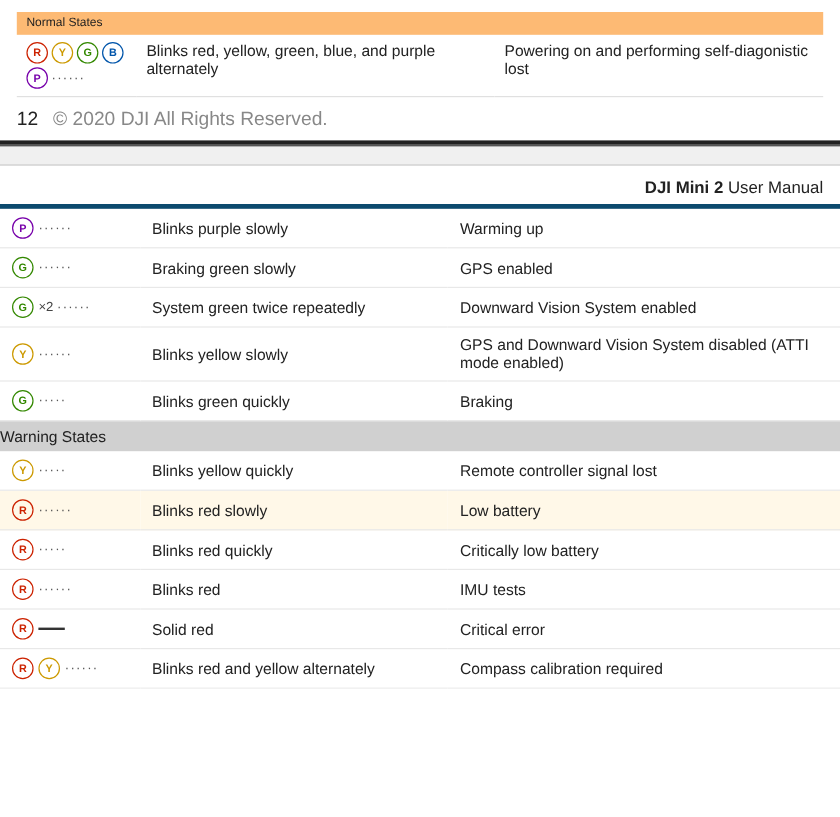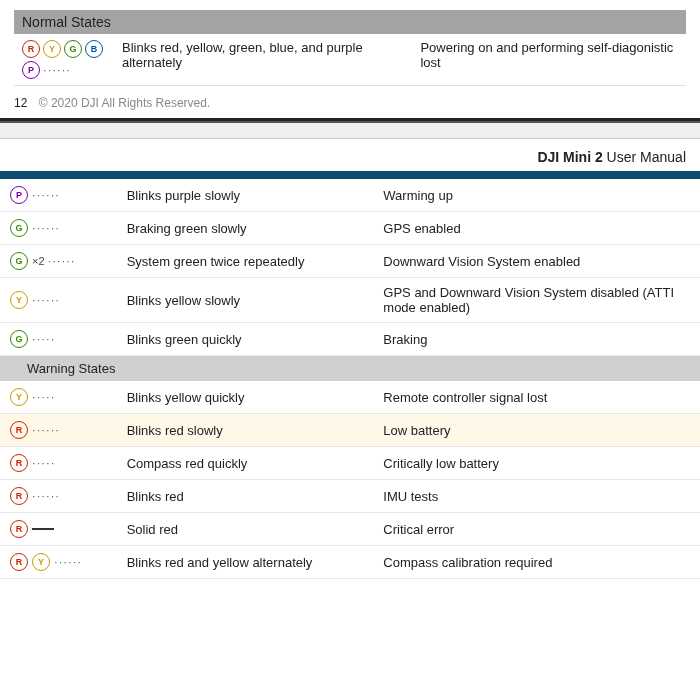--- a/index.html
+++ b/index.html
@@ -14,23 +14,23 @@
     
     .top-section {
       padding: 10px 14px 0 14px;
     }
     .page-title {
       font-size: 14px;
       font-weight: bold;
       margin-bottom: 8px;
     }
     .section-header {
-      background: #a3a3a3;
+      background: #fdba74;
       padding: 4px 8px;
-      font-size: 14px;
+      font-size: 10px;
       font-weight: normal;
     }
     .top-table {
       width: 100%;
       border-collapse: collapse;
     }
     .top-table td {
       padding: 6px 8px;
       vertical-align: top;
       font-size: 13px;
@@ -68,21 +68,21 @@
     .dash-line {
       display: inline-block;
       width: 22px;
       height: 2px;
       background: #333;
       vertical-align: middle;
     }
 
     .page-footer {
       padding: 10px 14px 8px 14px;
-      font-size: 12px;
+      font-size: 16px;
       color: #888;
       border-bottom: 3px solid #222;
     }
     .page-footer span.page-num {
       color: #222;
       margin-right: 8px;
     }
 
     
     .divider-area {
@@ -94,41 +94,41 @@
 
     
     .bottom-section {
       padding: 0;
     }
     .manual-header {
       text-align: right;
       padding: 10px 14px 6px 14px;
       font-size: 14px;
       color: #222;
-      border-bottom: 8px solid #0c4a6e;
+      border-bottom: 4px solid #0c4a6e;
     }
     .manual-header .brand {
       font-weight: bold;
     }
 
     .main-table {
       width: 100%;
       border-collapse: collapse;
     }
     .main-table td {
       padding: 7px 10px;
       vertical-align: middle;
       font-size: 13px;
       border-bottom: 1px solid #e8e8e8;
     }
     .main-table tr.warning-header td {
       background: #d0d0d0;
       font-weight: normal;
       font-size: 13px;
-      padding: 5px 27px;
+      padding: 5px 0;
       border-bottom: none;
     }
     .main-table tr.highlighted td {
       background: #fff8e8;
     }
     .col-icon { width: 100px; white-space: nowrap; }
     .col-desc { width: 220px; }
     .col-status { width: 280px; }
 
     .icon-row {
@@ -259,21 +259,21 @@
           <td class="col-desc">Blinks red slowly</td>
           <td class="col-status">Low battery</td>
         </tr>
         <tr>
           <td class="col-icon">
             <div class="icon-row">
               <span class="icon-circle red">R</span>
               <span class="dots">·····</span>
             </div>
           </td>
-          <td class="col-desc">Compass red quickly</td>
+          <td class="col-desc">Blinks red quickly</td>
           <td class="col-status">Critically low battery</td>
         </tr>
         <tr>
           <td class="col-icon">
             <div class="icon-row">
               <span class="icon-circle red">R</span>
               <span class="dots">······</span>
             </div>
           </td>
           <td class="col-desc">Blinks red</td>

